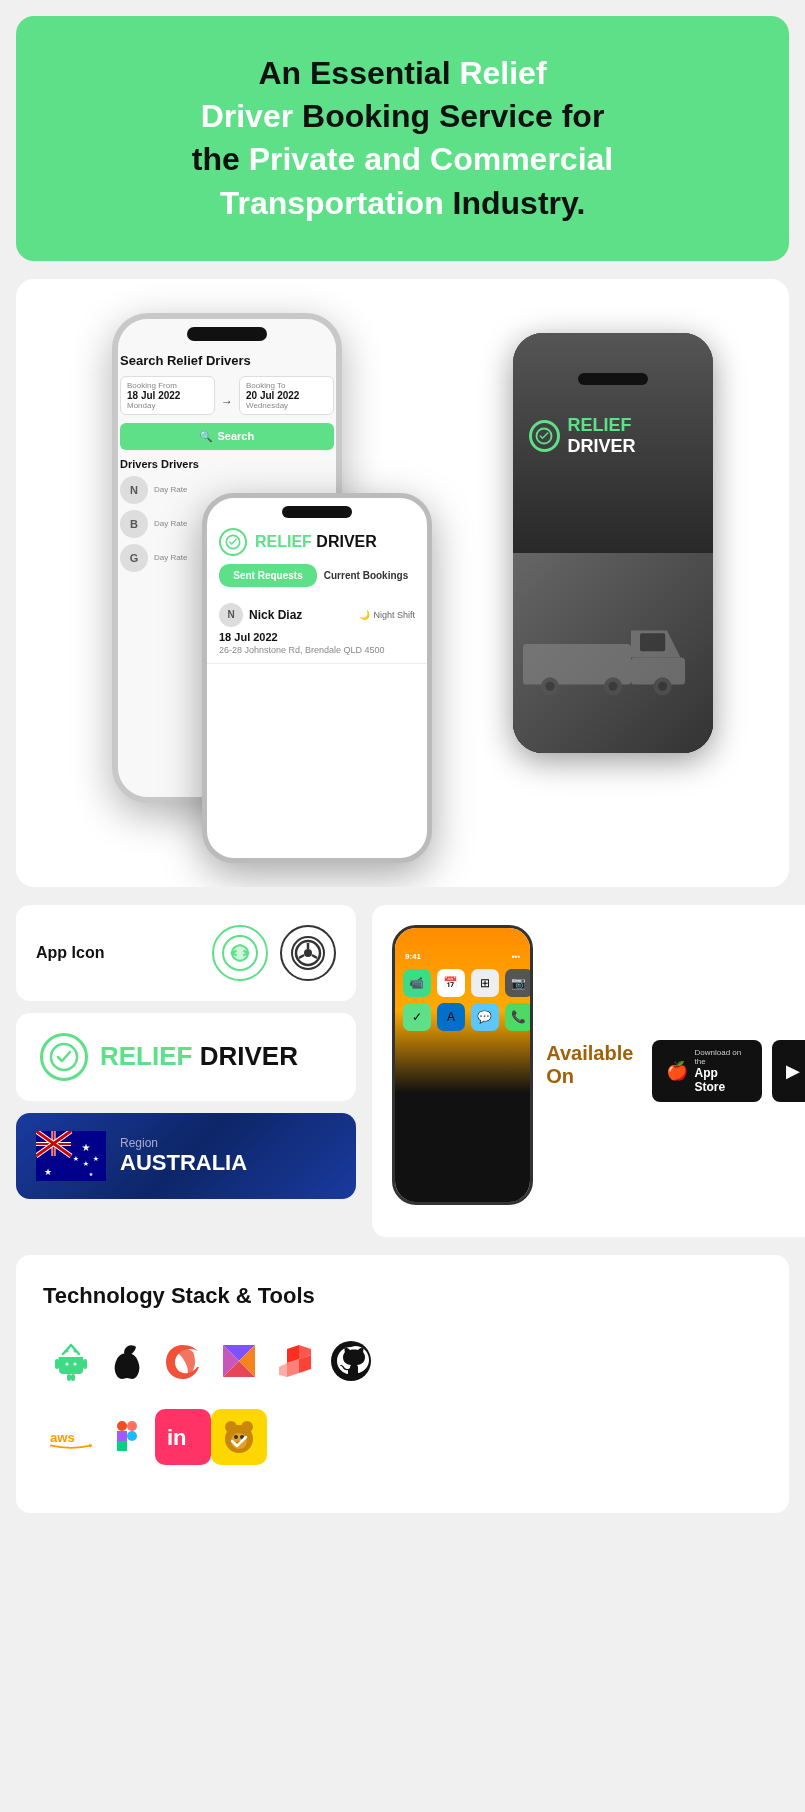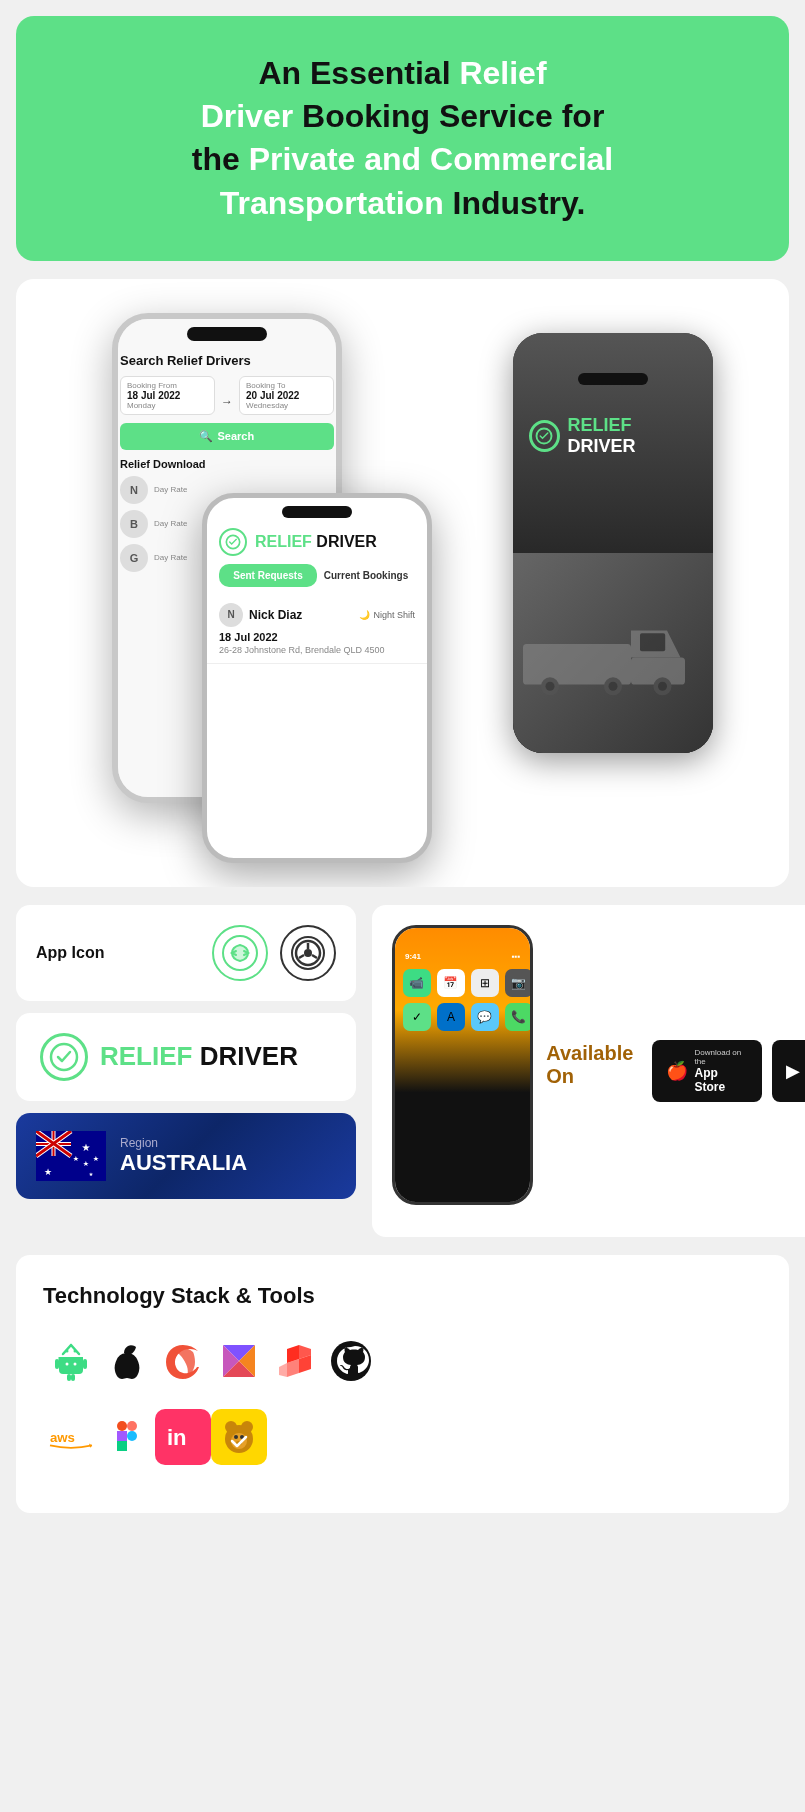--- a/index.html
+++ b/index.html
@@ -591,21 +591,21 @@
             <div class="date-box">
               <div class="date-label">Booking To</div>
               <div class="date-val">20 Jul 2022</div>
               <div class="date-day">Wednesday</div>
             </div>
           </div>
           <button class="search-btn">
             <span>🔍</span>
             <span>Search</span>
           </button>
-          <div class="drivers-label">Relief Download</div>
+          <div class="drivers-label">Drivers Drivers</div>
           <div class="driver-row">
             <div class="driver-avatar">N</div>
             <div class="driver-info">
               <div class="driver-rate">Day Rate</div>
             </div>
           </div>
           <div class="driver-row">
             <div class="driver-avatar">B</div>
             <div class="driver-info">
               <div class="driver-rate">Day Rate</div>

